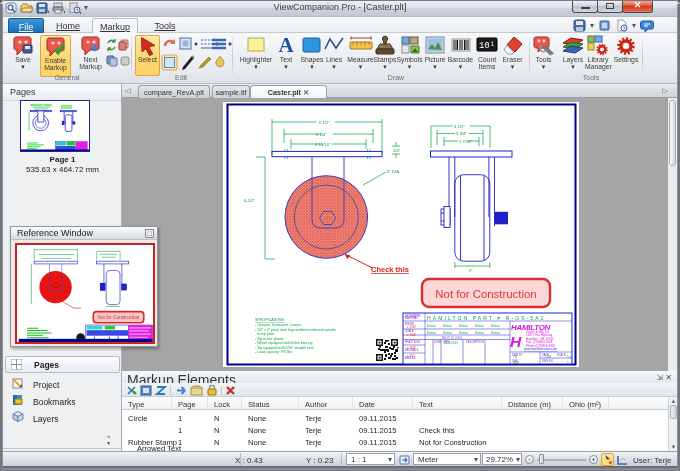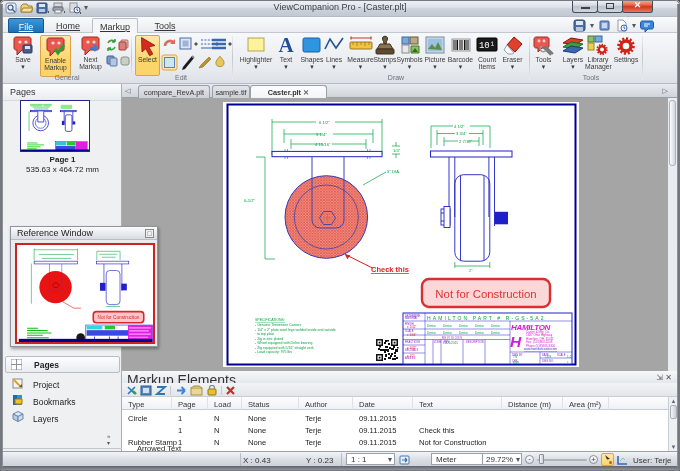--- a/index.html
+++ b/index.html
@@ -671,27 +671,27 @@
           <path d="M64 3l3-2h5l3 2" fill="#d8c070" stroke="#a89040"></path>
         <rect x="81" y="4" width="8" height="6" rx="1" fill="#e8c030" stroke="#907808"></rect>
           <path d="M82.5 4V2.8a2.5 2.5 0 015 0V4" stroke="#888" stroke-width="1.2" fill="none"></path>
         <path d="M94.5 1v9" stroke="#c8ccd2"></path>
         <path d="M100 2l7 7m0-7l-7 7" stroke="#c03028" stroke-width="2.2"></path>
       </svg>
     </div>
     <div id="mp-table" style="width:546px;">
       <div class="th" style="left:0;width:50px;padding-left:6px;">Type</div>
       <div class="th" style="left:50px;width:36px;padding-left:6px;">Page</div>
-      <div class="th" style="left:86px;width:34px;padding-left:6px;">Load</div>
+      <div class="th" style="left:86px;width:34px;padding-left:6px;">Lock</div>
       <div class="th" style="left:120px;width:57px;padding-left:6px;">Status</div>
       <div class="th" style="left:177px;width:54px;padding-left:6px;">Author</div>
       <div class="th" style="left:231px;width:60px;padding-left:6px;">Date</div>
       <div class="th" style="left:291px;width:89px;padding-left:6px;">Text</div>
       <div class="th" style="left:380px;width:61px;padding-left:6px;">Distance (m)</div>
-      <div class="th" style="left:441px;width:46px;padding-left:6px;">Area (m²)</div>
+      <div class="th" style="left:441px;width:46px;padding-left:6px;">Ohio (m²)</div>
       <div class="th" style="left:487px;width:62px;"></div>
       <div class="td" style="left:6px;top:14px;">Circle</div>
         <div class="td" style="left:56px;top:14px;">1</div>
         <div class="td" style="left:92px;top:14px;">N</div>
         <div class="td" style="left:126px;top:14px;">None</div>
         <div class="td" style="left:183px;top:14px;">Terje</div>
         <div class="td" style="left:237px;top:14px;">09.11.2015</div>
       <div class="td" style="left:6px;top:44px;margin-left:9px;">Arrowed Text</div>
         <div class="td" style="left:56px;top:26px;">1</div>
         <div class="td" style="left:92px;top:26px;">N</div>
@@ -707,30 +707,30 @@
         <div class="td" style="left:237px;top:38px;">09.11.2015</div>
         <div class="td" style="left:297px;top:38px;">Not for Construction</div>
     </div>
     <div class="abs" style="left:546px;top:26px;width:10px;height:54px;background:#eef1f4;border-left:1px solid #c8cdd3;">
       <div style="font-size:6px;color:#667;text-align:center;line-height:8px;">▲</div>
       <div style="position:absolute;top:8px;left:1px;width:7px;height:14px;background:linear-gradient(90deg,#f2f4f6,#c9cfd7);border:1px solid #aab0b8;border-radius:2px;"></div>
       <div style="position:absolute;bottom:0;width:100%;font-size:6px;color:#667;text-align:center;line-height:8px;">▼</div>
     </div>
   </div>
   <div id="statusbar">
-    <div class="abs" style="left:240px;top:4px;">X : 0.43</div>
+    <div class="abs" style="left:232px;top:4px;">X : 0.43</div>
     <div class="abs" style="left:303px;top:4px;">Y : 0.23</div>
     <div class="abs" style="left:237px;top:1px;width:1px;height:13px;background:#b8bdc4;"></div>
     <div class="abs" style="left:338px;top:1px;width:1px;height:13px;background:#b8bdc4;"></div>
     <div class="abs" style="left:343px;top:1px;width:49px;height:12px;background:#fff;border:1px solid #9aa0a8;padding:1px 0 0 4px;">1 : 1 <span style="float:right;color:#555;margin-right:2px;">▾</span></div>
     <svg class="abs" style="left:396px;top:2px;" width="12" height="11" viewBox="0 0 12 11">
         <rect x="1" y="2" width="9" height="8" rx="1" fill="#e8f0fa" stroke="#4a78b0"></rect>
         <path d="M3 6h5m0 0L6 4m2 2L6 8" stroke="#3a68a8" stroke-width="1.2" fill="none"></path>
       </svg>
-    <div class="abs" style="left:410px;top:1px;width:68px;height:12px;background:#fff;border:1px solid #9aa0a8;padding:1px 0 0 4px;margin-left:18px;">Meter <span style="float:right;color:#555;margin-right:2px;">▾</span></div>
+    <div class="abs" style="left:410px;top:1px;width:68px;height:12px;background:#fff;border:1px solid #9aa0a8;padding:1px 0 0 4px;">Meter <span style="float:right;color:#555;margin-right:2px;">▾</span></div>
     <div class="abs" style="left:479px;top:1px;width:40px;height:12px;background:#fff;border:1px solid #9aa0a8;padding:1px 0 1px 3px;">29.72% <span style="float:right;color:#555;margin-right:1px;">▾</span></div>
     <div class="abs" style="left:522px;top:3px;width:9px;height:9px;border:1px solid #8a9098;border-radius:50%;background:linear-gradient(#fdfdfe,#dde2e8);font-size:8px;line-height:6px;text-align:center;color:#444;">-</div>
     <div class="abs" style="left:534px;top:7px;width:50px;height:2px;background:#aeb4bc;border-radius:1px;"></div>
     <div class="abs" style="left:536px;top:2px;width:5px;height:10px;background:linear-gradient(90deg,#f6f8fa,#c9cfd7);border:1px solid #8a9098;border-radius:1px;"></div>
     <div class="abs" style="left:586px;top:3px;width:9px;height:9px;border:1px solid #8a9098;border-radius:50%;background:linear-gradient(#fdfdfe,#dde2e8);font-size:8px;line-height:7px;text-align:center;color:#444;">+</div>
     <div class="abs" style="left:598px;top:1px;width:13px;height:13px;background:linear-gradient(#fde9a9,#fbd66d);border:1px solid #e0a243;border-radius:2px;">
       <svg width="11" height="11" viewBox="0 0 11 11">
           <path d="M3 1l5 4-3 .5L6.5 9z" fill="#333"></path>
           <circle cx="8.5" cy="8.5" r="1.5" fill="#e05020"></circle>
         </svg>

